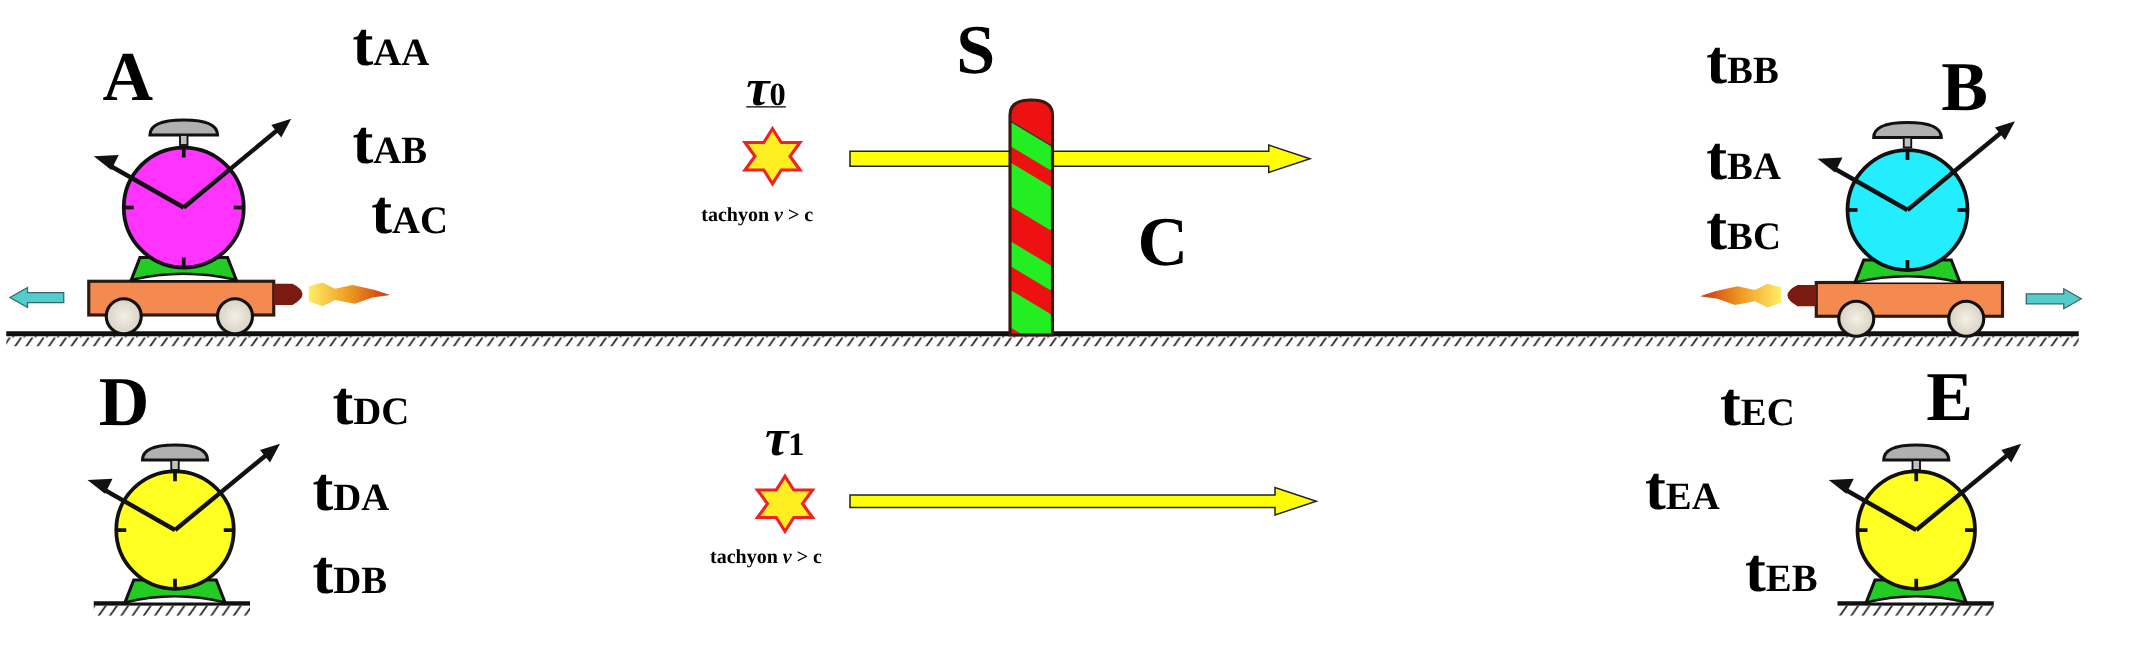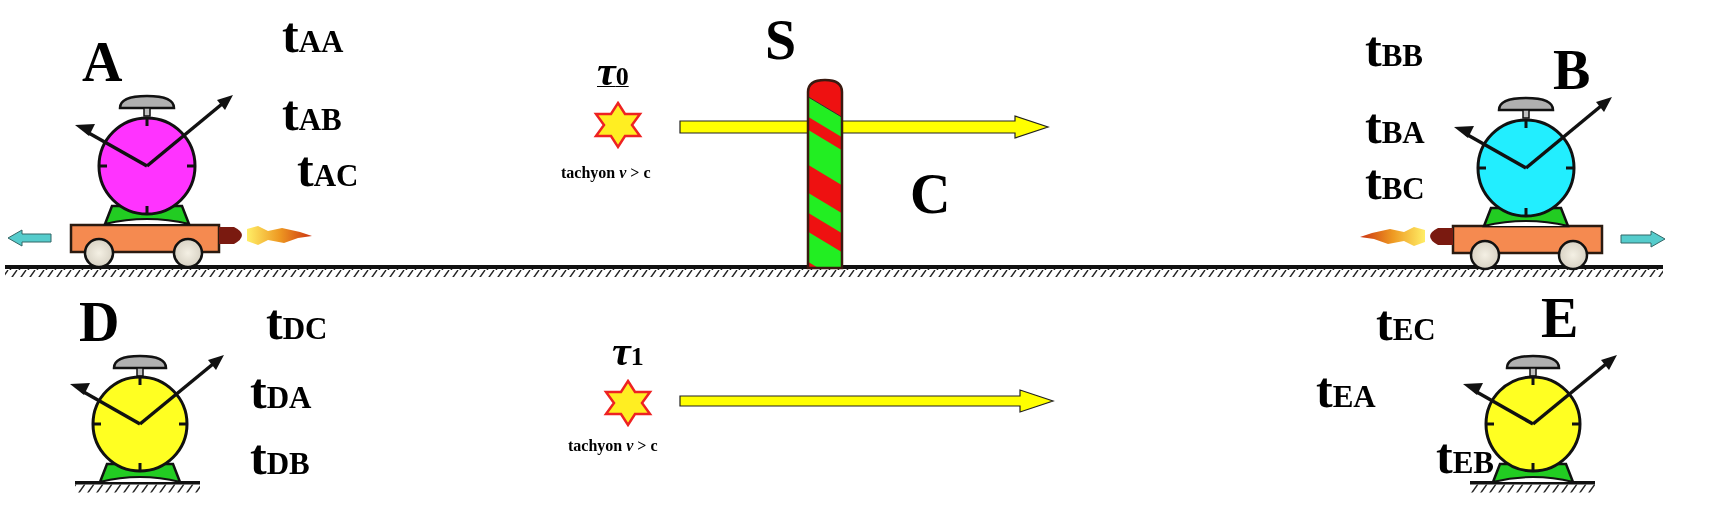--- a/index.html
+++ b/index.html
@@ -189,21 +189,21 @@
 <div class="lbl" style="left:1365px; top:157px;"><span class="t-main">t</span><span class="t-sub">BC</span></div>
 
 
 <div class="lbl" style="left:250px; top:297px;margin-left:16px;"><span class="t-main">t</span><span class="t-sub">DC</span></div>
 <div class="lbl" style="left:250px; top:366px;"><span class="t-main">t</span><span class="t-sub">DA</span></div>
 <div class="lbl" style="left:250px; top:432px;"><span class="t-main">t</span><span class="t-sub">DB</span></div>
 
 
 <div class="lbl" style="left:1376px; top:298px;"><span class="t-main">t</span><span class="t-sub">EC</span></div>
 <div class="lbl" style="left:1316px; top:365px;"><span class="t-main">t</span><span class="t-sub">EA</span></div>
-<div class="lbl" style="left:1436px; top:431px;"><span class="t-main">t</span><span class="t-sub">EB</span></div>
+<div class="lbl" style="left:1396px; top:431px;"><span class="t-main">t</span><span class="t-sub">EB</span></div>
 
 
 <div class="lbl" style="left:597px; top:50px;text-decoration:underline;"><span class="tau">τ</span><span class="tau-sub">0</span></div>
 <div class="lbl tach" style="left:561px; top:165px;"><span>tachyon </span><i>v</i><span> &gt; c</span></div>
 
 <div class="lbl" style="left:612px; top:330px;"><span class="tau">τ</span><span class="tau-sub">1</span></div>
 <div class="lbl tach" style="left:568px; top:438px;"><span>tachyon </span><i>v</i><span> &gt; c</span></div>
 </div>
 
 </body></html>

